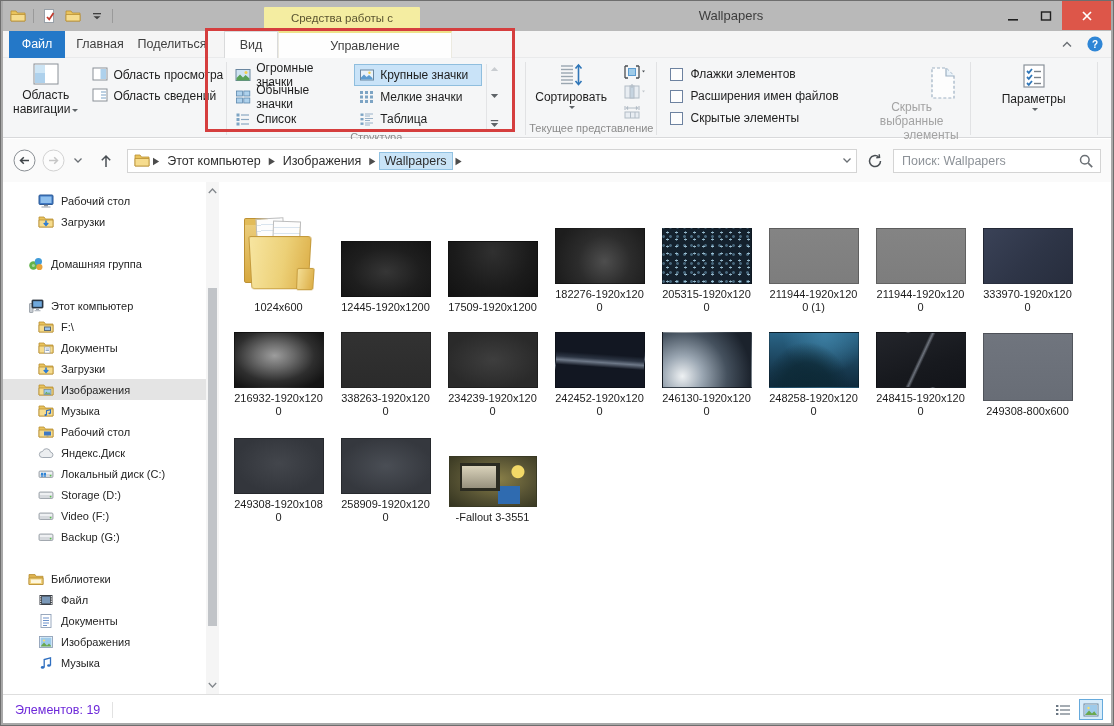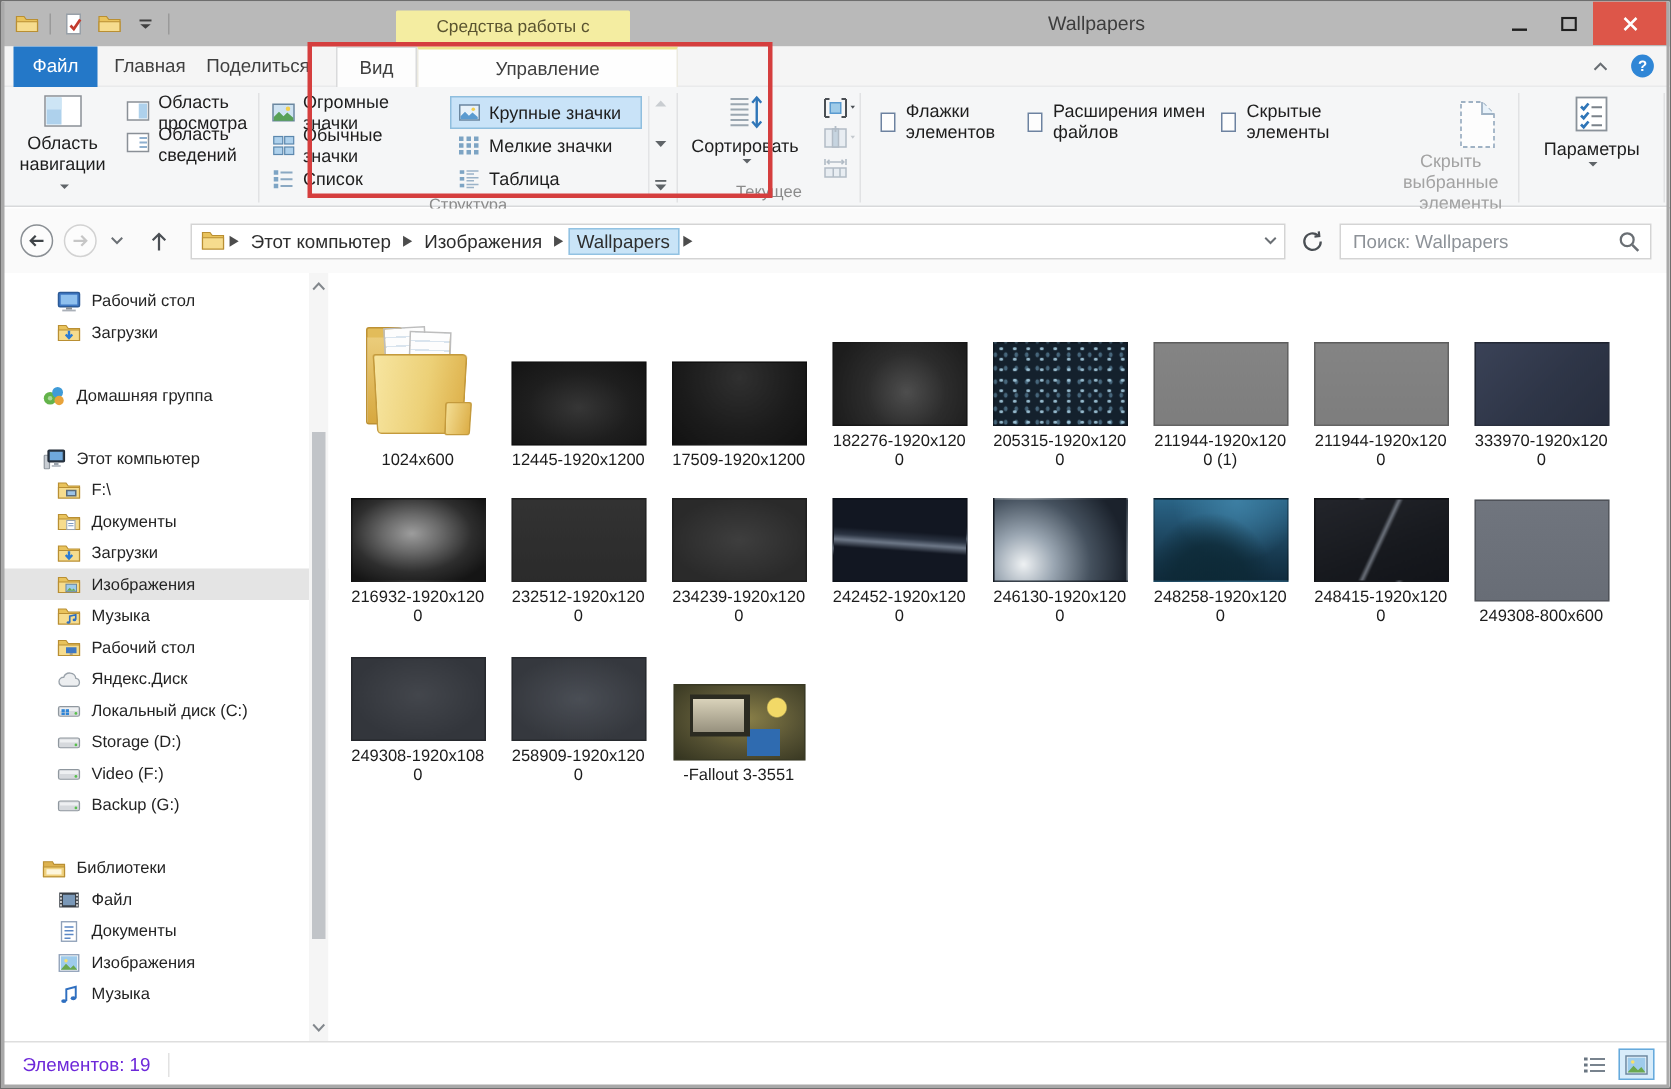--- a/index.html
+++ b/index.html
@@ -43,21 +43,21 @@
 .smallbtn{display:flex;align-items:center;gap:5px;font-size:12px;color:#1e1e1e;height:18px}
 .vwrap{display:flex;margin-top:4px}
 .vgrid{display:grid;grid-template-columns:122px 128px;grid-auto-rows:22px;row-gap:0;column-gap:2px}
 .vopt{display:flex;align-items:center;gap:5px;font-size:12px;color:#1e1e1e;padding:0 4px;border:1px solid transparent}
 .vopt.sel{background:#c9e3f8;border:1px solid #8fbede}
 .vicon{width:16px;height:16px;display:inline-flex}
 .varrows{display:flex;flex-direction:column;justify-content:space-between;margin-left:4px;padding:2px 0;width:16px;align-items:center;border-left:1px solid #e3e4e6}
 .sortwrap{display:flex}
 .minicol{display:flex;flex-direction:column;gap:4px;margin:4px 0 0 10px}
 .minibtn{display:flex;align-items:center}
-.cbcol{display:flex;flex-direction:row;gap:8px;margin:7px 4px 0 10px}
+.cbcol{display:flex;flex-direction:column;gap:8px;margin:7px 4px 0 10px}
 .cbrow{display:flex;align-items:center;gap:7px;font-size:12px;color:#1e1e1e}
 .cbbox{width:13px;height:13px;background:#fdfdfd;border:1px solid #6d82a0}
 .hidebtn{display:flex;flex-direction:column;align-items:flex-end;color:#a3a3a3;font-size:12px;line-height:14px;text-align:center;padding:4px 8px;margin:2px 0 0 14px;width:110px}
 .greylab{color:#a3a3a3}
 
 
 .redbox{position:absolute;left:204px;top:27px;width:310px;height:104px;border:3px solid #d53e3e;z-index:55;pointer-events:none}
 
 
 .addressrow{position:absolute;left:0;top:138px;width:100%;height:43px;background:#fafafa;display:flex;align-items:center;padding:0 12px 0 12px;gap:6px}
@@ -875,21 +875,21 @@
             <div class="fname">
               <div>216932-1920x120</div>
               <div>0</div>
             </div>
           </div>
           <div class="tile">
             <div class="thumbwrap">
               <div class="th th-flat"></div>
             </div>
             <div class="fname">
-              <div>232512-1920x120</div>
+              <div>338263-1920x120</div>
               <div>0</div>
             </div>
           </div>
           <div class="tile">
             <div class="thumbwrap">
               <div class="th th-radial"></div>
             </div>
             <div class="fname">
               <div>234239-1920x120</div>
               <div>0</div>

